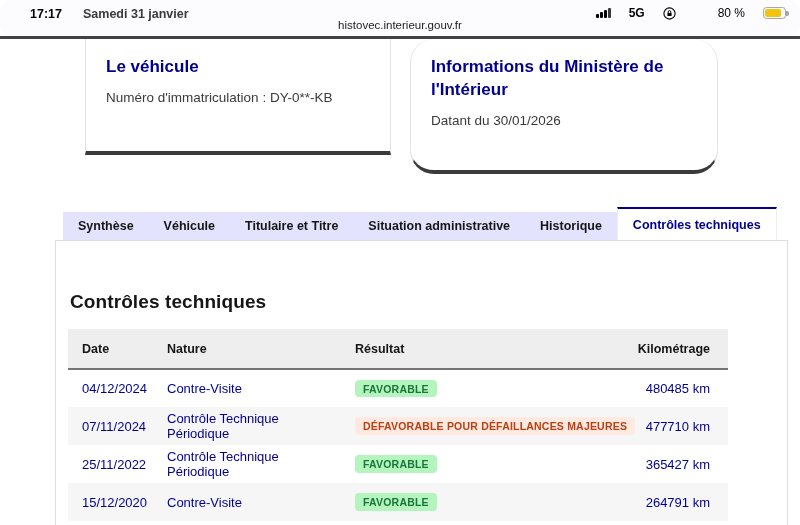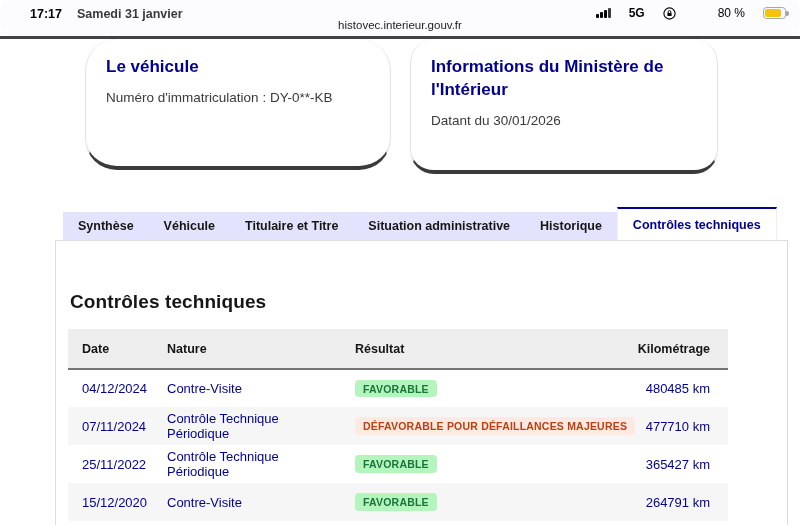--- a/index.html
+++ b/index.html
@@ -2,40 +2,40 @@
 <html><head>
 <meta charset="utf-8">
 <style>
   * { margin:0; padding:0; box-sizing:border-box; }
   html,body { width:800px; height:525px; overflow:hidden; background:#fff;
               font-family:"Liberation Sans", sans-serif; position:relative; }
 
   
   .statusbar { position:absolute; top:0; left:0; width:800px; height:36px; background:#fcfcfe;border-radius:11px; }
   .st-time { position:absolute; left:30px; top:7px; font-size:12.5px; font-weight:700; color:#000; }
-  .st-date { position:absolute; left:77px; top:7px; font-size:12.5px; font-weight:600; color:#3a3a3c; }
+  .st-date { position:absolute; left:83px; top:7px; font-size:12.5px; font-weight:600; color:#3a3a3c; }
   .st-url  { position:absolute; left:0; right:0; top:19px; text-align:center; font-size:11.5px; color:#1c1c1e; }
   .st-right{ position:absolute; right:14px; top:6px; display:flex; align-items:center; gap:18px; }
   .sig { display:flex; align-items:flex-end; gap:1.5px; height:10px; }
   .sig i { display:block; width:2.5px; background:#000; border-radius:1px; }
   .sig i:nth-child(1){height:4px} .sig i:nth-child(2){height:6px}
   .sig i:nth-child(3){height:8px} .sig i:nth-child(4){height:10px; background:#3a3a3c;}
   .st-net { font-size:12px; font-weight:600; color:#000; }
   .st-batt-pct { font-size:12px; font-weight:500; color:#000;padding-left:24px; }
   .lockicon { width:13px; height:13px; display:block; }
   .battery { position:relative; width:23px; height:11.5px; border:1px solid #a6a6ab; border-radius:3.5px; }
   .battery .fill { position:absolute; left:1px; top:1px; bottom:1px; width:16px; background:#f2c40d; border-radius:2px; }
   .battery .nub { position:absolute; right:-3.5px; top:3px; width:2.5px; height:5px; background:#a6a6ab; border-radius:0 2px 2px 0; }
   .toolbar-line { position:absolute; top:36px; left:0; width:800px; height:3px; background:#424244; }
 
   
   .card { position:absolute; top:39px; background:#fff;
           border-left:1px solid #e3e3e3; border-right:1px solid #e3e3e3;
           border-bottom:4px solid #3a3a3a; padding:17px 20px; }
-  .card.c1 { left:85px;  width:306px; height:131px;border-radius:32px; }
+  .card.c1 { left:85px;  width:306px; height:116px; }
   .card.c2 { left:410px; width:308px; height:135px;border-radius:24px; }
   .card h3 { font-size:17px; font-weight:700; color:#000091; line-height:1.35; }
   .card p  { margin-top:11px; font-size:13.5px; color:#3a3a3a; }
 
   
   .tabs { position:absolute; left:63px; top:207px; height:33px; display:flex; align-items:flex-end; z-index:3; white-space:nowrap; }
   .tab { border:none; cursor:pointer; height:28px; padding:0 15px; background:#e3e3fd;
          font-family:inherit; font-size:12.5px; font-weight:700; color:#161616; }
   .tab.active { height:33px; background:#fff; color:#000091; border-top:2px solid #000091;
                 border-left:1px solid #eee; border-right:1px solid #eee; }

